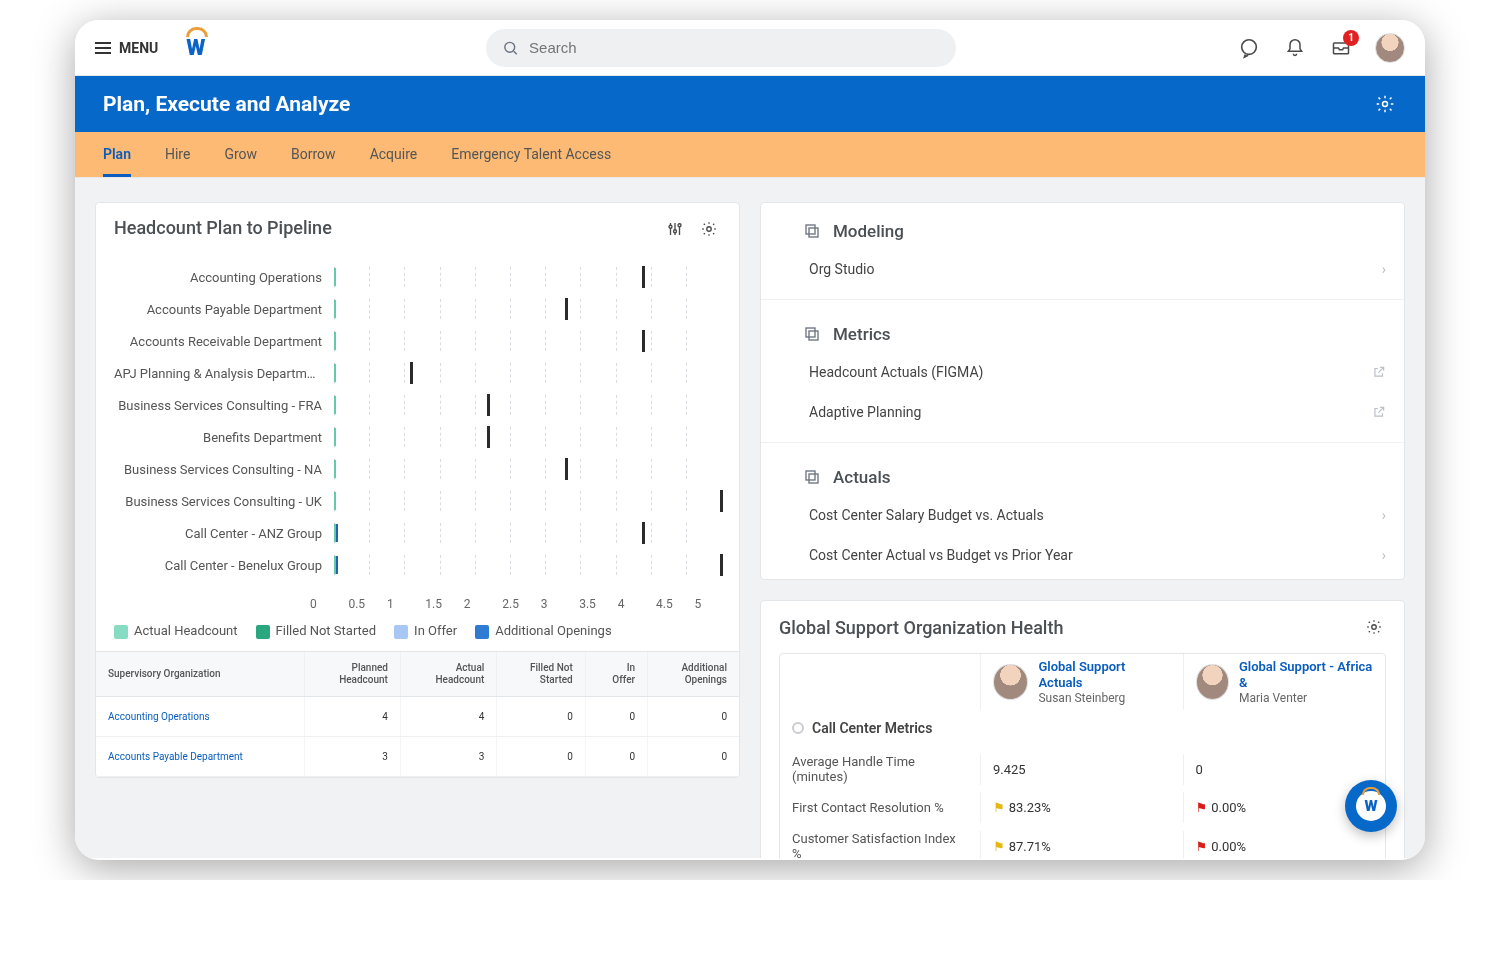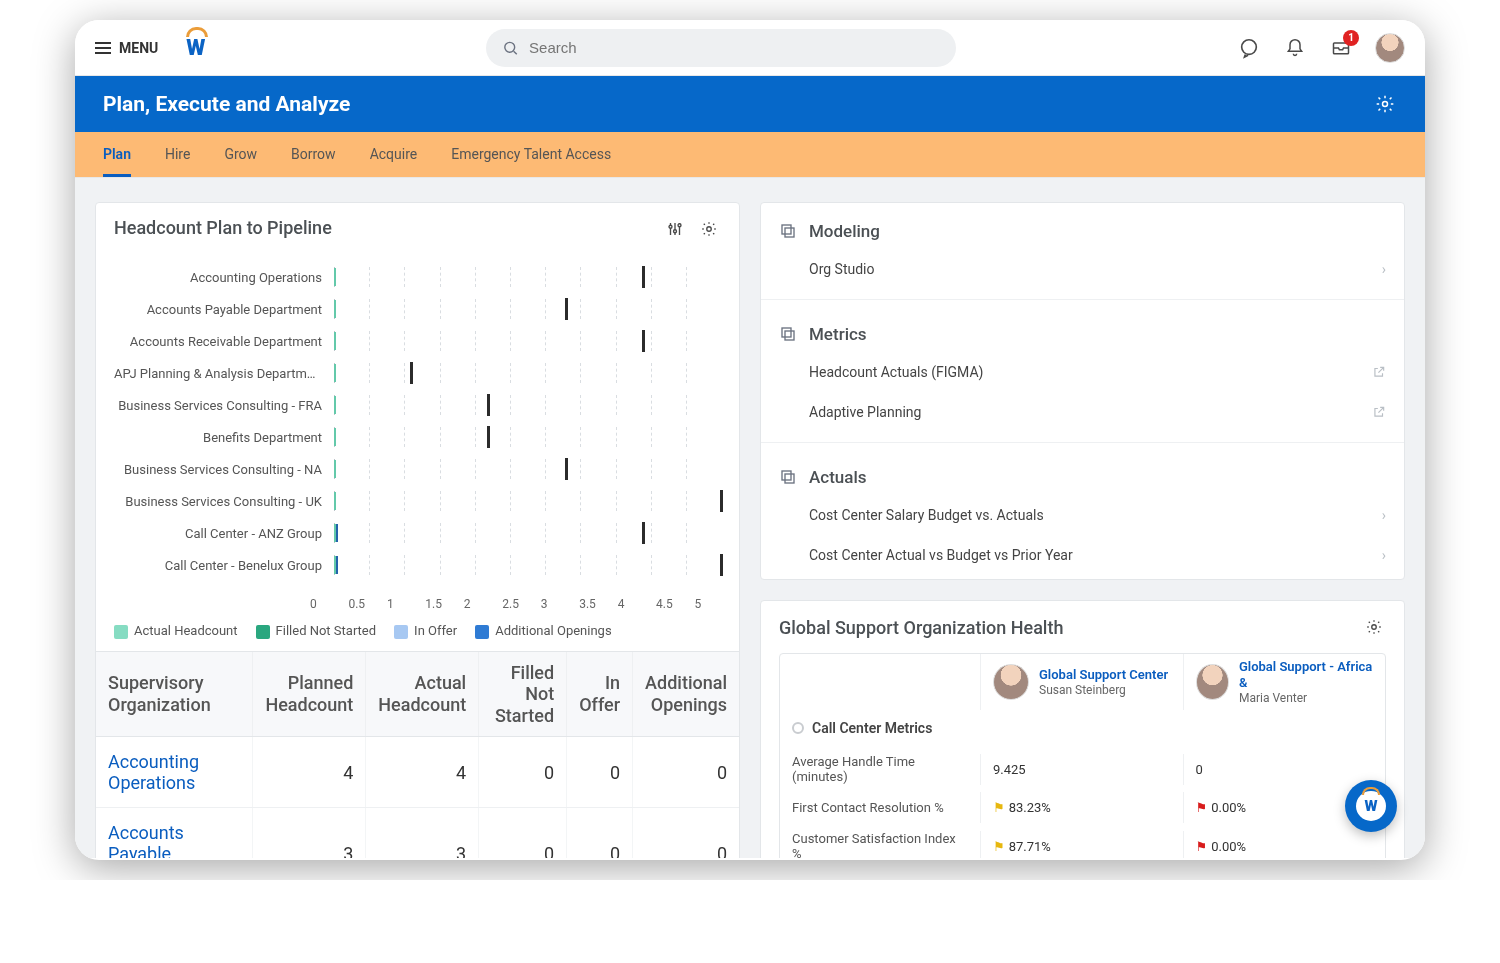--- a/index.html
+++ b/index.html
@@ -42,28 +42,28 @@
 .chart-grid div:first-child { border-left:1px solid #bcc3c9;}
 .bar-stack { position:absolute; top:1px; bottom:1px; left:0; display:flex;}
 .seg-actual { background:#86dcc2; border:1px solid #63c9aa;}
 .seg-open { background:#2f7bd4; border:1px solid #2462aa;}
 .marker { position:absolute; top:-1px; bottom:-1px; width:3px; background:#2b2b2b;}
 .x-axis { display:flex; margin-left:220px; font-size:12px; color:#666; padding-top:6px;}
 .x-axis div { flex:1; text-align:left; transform:translateX(-6px);}
 .legend { display:flex; gap:18px; padding:12px 18px; font-size:13px; color:#555; align-items:center;}
 .swatch { width:14px; height:14px; display:inline-block; vertical-align:middle; margin-right:6px; border-radius:2px;}
 .table-wrap { border-top:1px solid #e3e6e9; overflow:hidden;}
-.dt { width:100%; border-collapse:collapse; font-size:18px;}
+.dt { width:100%; border-collapse:collapse; font-size:10px;}
 .dt th { background:#f7f8fa; text-align:right; padding:10px 12px; font-weight:500; color:#555; border-bottom:1px solid #e3e6e9; border-left:1px solid #eef0f2; line-height:1.2;}
 .dt th:first-child { text-align:left; border-left:none;}
 .dt td { padding:14px 12px; text-align:right; border-bottom:1px solid #eef0f2; border-left:1px solid #f3f5f6; color:#333;}
 .dt td:first-child { text-align:left; border-left:none;}
 .link { color:#0a5dbf; cursor:pointer;}
 .section-group { padding:4px 0;}
-.section-title { display:flex; align-items:center; gap:12px; padding:14px 18px 8px; font-size:17px; color:#4b5054; font-weight:500;}
+.section-title { display:flex; align-items:center; gap:12px; padding:14px 18px 8px; font-size:17px; color:#4b5054; font-weight:500;margin-left:24px;}
 .link-row { display:flex; align-items:center; justify-content:space-between; padding:12px 18px 12px 48px; font-size:14px; color:#444; cursor:pointer;}
 .chev { color:#b9bfc5;}
 .divider { height:1px; background:#eef0f2; margin:6px 0;}
 .health-head { display:flex; align-items:center; justify-content:space-between; padding:14px 18px;}
 .health-head h2 { font-size:18px; font-weight:500; color:#4b5054;}
 .health-table { border:1px solid #e3e6e9; margin:0 18px 18px; border-radius:4px; overflow:hidden;}
 .health-header { height:56px; display:flex; align-items:center; gap:10px; padding:8px 12px;}
 .health-header .name { color:#0a5dbf; font-size:13px; font-weight:600; line-height:1.2;}
 .health-header .sub { color:#666; font-size:12px;}
 .health-section-label { display:flex; align-items:center; gap:8px; padding:10px 12px; font-size:14px; font-weight:600; color:#444;}
@@ -516,21 +516,21 @@
                 <path d="M12 3v2M12 19v2M5 5l1.5 1.5M17.5 17.5L19 19M3 12h2M19 12h2M5 19l1.5-1.5M17.5 6.5L19 5"></path>
               </svg>
           </div>
         </div>
         <div class="health-table" id="health-table">
             <div style="display:flex">
               <div style="width:200px;height:56px"></div>
               <div class="health-header" style="flex:1;border-left:1px solid #eef0f2">
                 <div class="avatar sm"></div>
                 <div>
-                  <div class="name">Global Support Center</div>
+                  <div class="name">Global Support Actuals</div>
                   <div class="sub">Susan Steinberg</div>
                 </div>
               </div>
               <div class="health-header" style="flex:1;border-left:1px solid #eef0f2">
                 <div class="avatar sm"></div>
                 <div>
                   <div class="name">Global Support - Africa &amp;</div>
                   <div class="sub">Maria Venter</div>
                 </div>
               </div>

